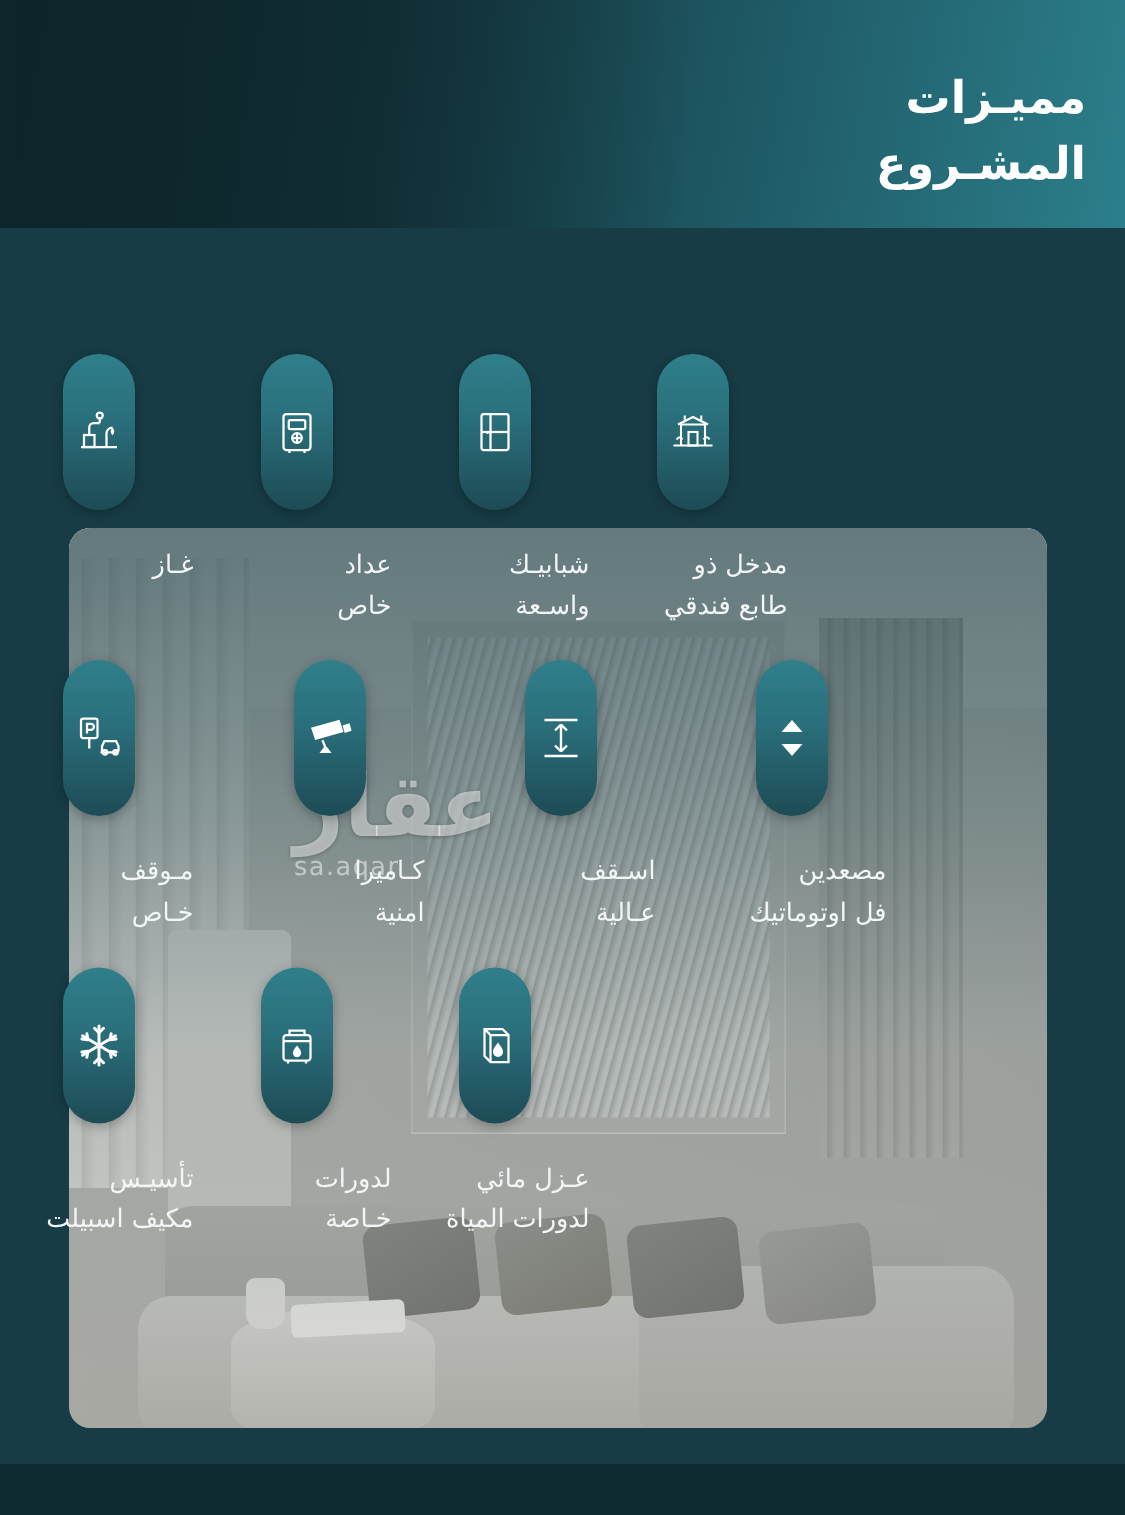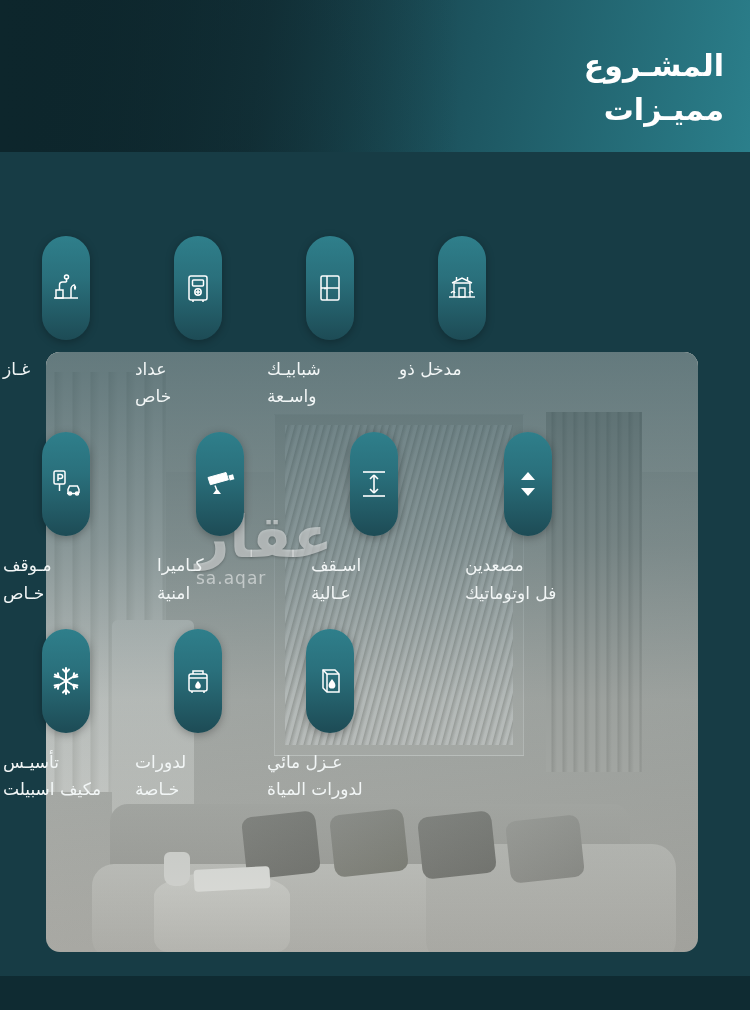--- a/index.html
+++ b/index.html
@@ -201,25 +201,25 @@
     border-radius: 26px;
     background: linear-gradient(180deg, #2f7f8b 0%, #2a707c 40%, #1d4b55 100%);
     box-shadow: 0 2px 8px rgba(0,0,0,.28);
     display: flex;
     align-items: center;
     justify-content: center;
   }
   .pill svg { display: block; }
 
   .flabel {
-    margin-top: 16px;
+    margin-top: 24px;
     color: #f2f6f6;
     font-size: 17px;
     line-height: 1.6;
-    text-align: left;
+    text-align: right;
     width: 126px;
     letter-spacing: .5px;
   }
   .flabel .l2 { display: block; }
 
   
   .bottom-edge {
     position: absolute;
     left: 0; bottom: 0; width: 750px; height: 34px;
     background: #0f2b32;
@@ -227,22 +227,22 @@
 </style>
 </head>
 <body>
 
 <div id="page">
 
   <div class="top-band"></div>
   <div class="top-band-fade"></div>
 
   <div class="title">
+    <div>مميـزات</div>
     <div>المشـروع</div>
-    <div>مميـزات</div>
   </div>
 
   <div class="body-bg"></div>
 
   <div class="photo">
     <div class="ceiling"></div>
     <div class="curtain"></div>
     <div class="wallpanel"></div>
     <div class="slats"></div>
     <div class="column"></div>
@@ -331,20 +331,21 @@
               <path d="M7 12l10-5 10 5"></path>
               <rect x="14" y="17" width="6" height="9"></rect>
               <path d="M6 22c1.6-2 3-2 4 0"></path>
               <path d="M24 22c1.6-2 3-2 4 0"></path>
               <path d="M11.5 9.5V6M22.5 9.5V6"></path>
             </svg>
           </span>
         </div>
         <div class="flabel">
           <span>مدخل ذو</span>
+          <span class="l2">طابع فندقي</span>
         </div>
       </div>
 
     </div>
 
     <div class="row r2">
 
       <div class="feature">
         <div class="pill">
           <span>

